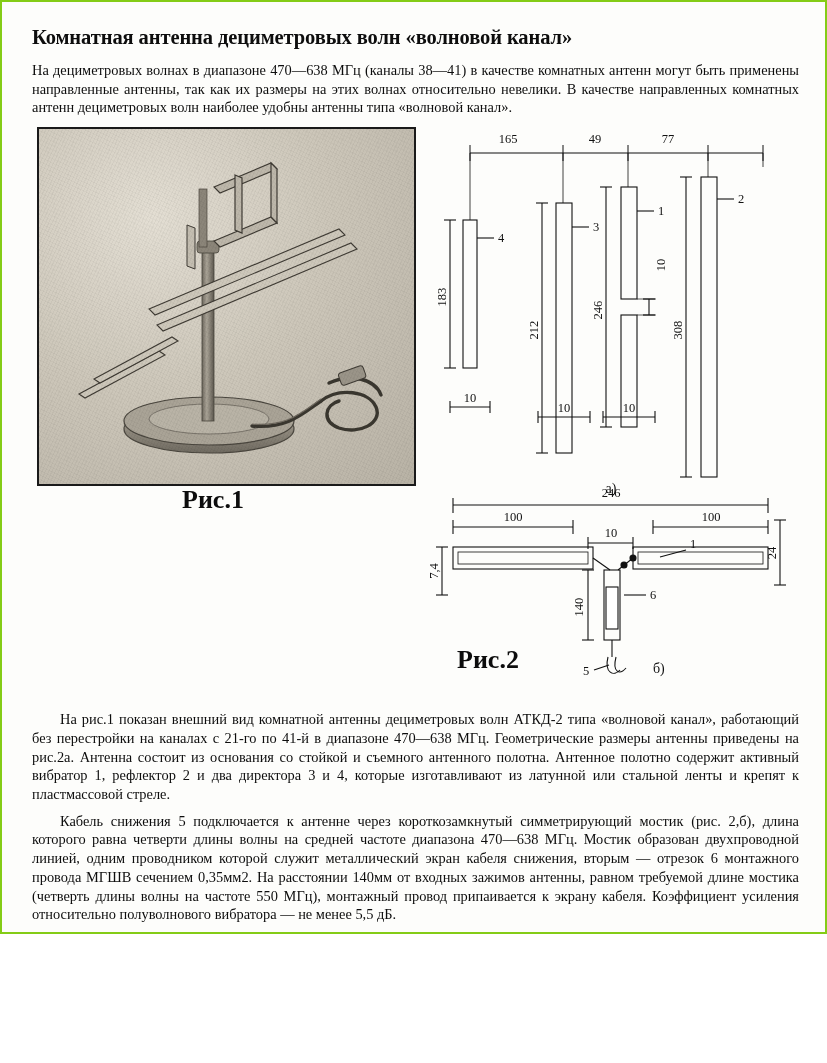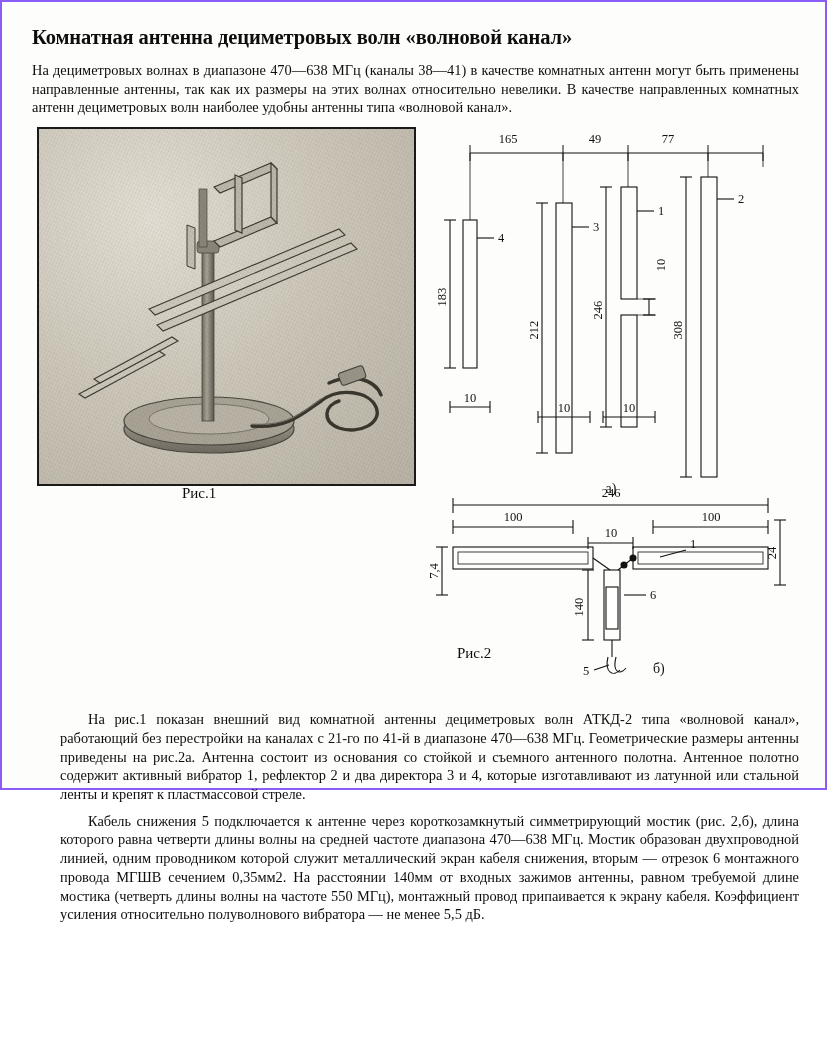--- a/index.html
+++ b/index.html
@@ -11,23 +11,23 @@
     width: 827px;
     height: 1063px;
     font-family: "Liberation Serif", serif;
     color: #0d0d0d;
     position: relative;
     overflow: hidden;
   }
   .page {
     position: absolute;
     left: 0; top: 0;
-    width: 827px; height: 790px;
+    width: 827px; height: 934px;
     box-sizing: border-box;
-    border: 2px solid #8b5cf6;
+    border: 2px solid #84cc16;
     background: #fdfdfb;
   }
   .inner {
     position: absolute;
     left: 30px; top: 18px;
     width: 767px;
     height: 1025px;
   }
   h1.title {
     font-size: 20.5px;
@@ -36,21 +36,21 @@
     letter-spacing: -0.1px;
     font-family: "Liberation Serif", serif;
   }
   p.body {
     font-size: 14.4px;
     line-height: 1.30;
     text-align: justify;
     margin: 0 0 8px 0;
     text-indent: 0;
   }
-  p.body.ind { text-indent: 28px; margin-left: 28px; }
+  p.body.ind { text-indent: 28px; }
 
   
   .figs {
     position: relative;
     width: 767px;
     height: 585px;
     margin-top: 6px;
   }
   
   .photo-wrap {
@@ -69,22 +69,22 @@
   }
   .grain {
     position:absolute; inset:0;
     background-image:
       repeating-linear-gradient(115deg, rgba(0,0,0,0.035) 0 1px, rgba(255,255,255,0) 1px 3px),
       repeating-linear-gradient(25deg, rgba(0,0,0,0.025) 0 1px, rgba(255,255,255,0) 1px 4px);
     mix-blend-mode: multiply;
   }
   .caption {
     position: absolute;
-    font-size: 15px;
-    font-weight: normal;
+    font-size: 26px;
+    font-weight: bold;
     font-family: "Liberation Serif", serif;
   }
   #cap1 { left: 150px; top: 360px; }
   #cap2 { left: 425px; top: 520px; }
 
   
   .draw-wrap {
     position: absolute;
     left: 396px; top: 0px;
     width: 367px;

